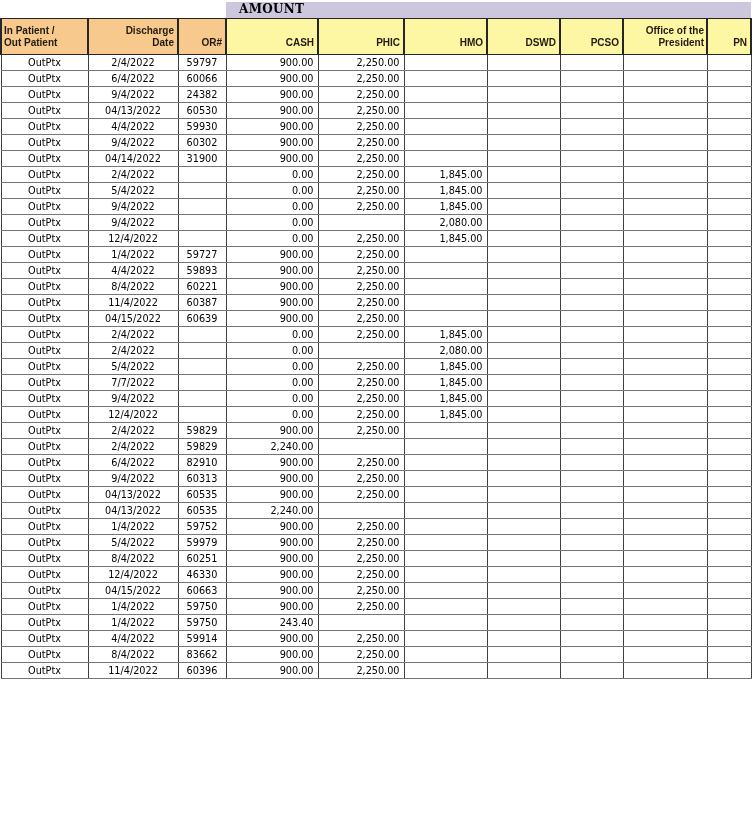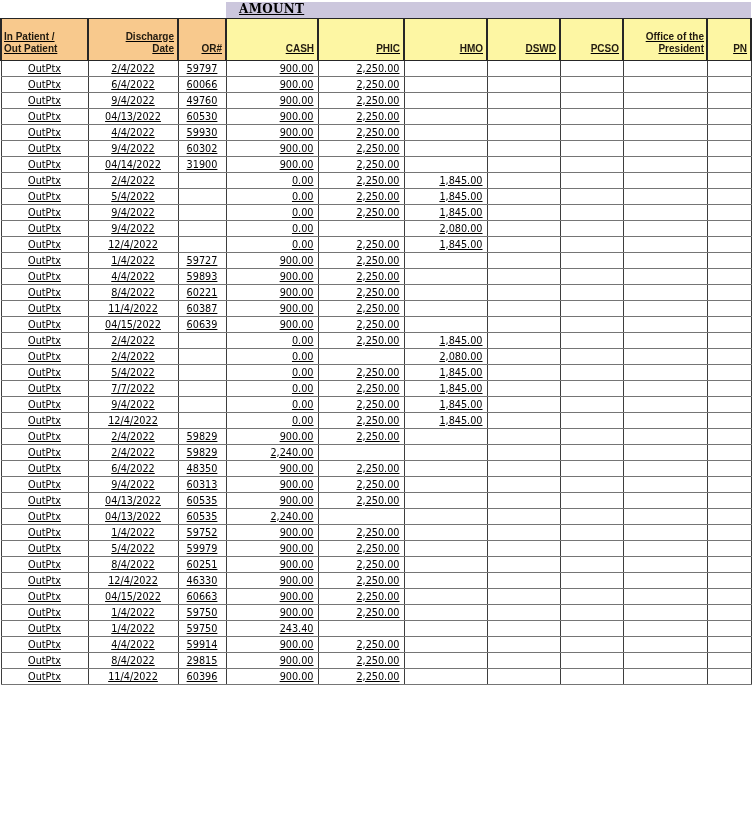--- a/index.html
+++ b/index.html
@@ -9,33 +9,33 @@
     --v-border:#3e3e3e;
     --h-border:#757575;
     --head-border:#262626;
   }
   html,body{margin:0;padding:0;}
   body{
     width:754px;height:833px;overflow:hidden;background:#ffffff;
     font-family:"DejaVu Sans",sans-serif;
   }
   .sheet{padding-top:2px;}
-  table{border-collapse:collapse;table-layout:fixed;width:750px;text-decoration:underline;}
+  table{border-collapse:collapse;table-layout:fixed;width:750px;}
 
   
   tr.banner-row{height:16px;}
   td.banner-spacer{border:none;background:#ffffff;}
   td.banner-cell{
     border:none;background:var(--banner-bg);
     font-family:"DejaVu Serif",serif;font-weight:700;font-size:12px;
     color:#000;vertical-align:middle;padding:0 0 1px 13px;letter-spacing:.3px;
   }
 
   
-  tr.header-row{height:42px;}
+  tr.header-row{height:36px;}
   th.hcell{
     border-left:2px solid var(--head-border);
     border-right:2px solid var(--head-border);
     border-top:1px solid var(--head-border);
     border-bottom:1px solid var(--head-border);
     vertical-align:bottom;padding:2px 3px 5px;
     font-family:"Liberation Sans",sans-serif;font-weight:700;
     font-size:10px;line-height:1.2;color:#221b10;
     white-space:pre-line;overflow:hidden;text-align:right;
   }
@@ -120,21 +120,21 @@
           <td class="dcell c-phic">2,250.00</td>
           <td class="dcell c-hmo"></td>
           <td class="dcell c-dswd"></td>
           <td class="dcell c-pcso"></td>
           <td class="dcell c-office_of_president"></td>
           <td class="dcell c-pn"></td>
         </tr>
         <tr>
           <td class="dcell c-patient_type">OutPtx</td>
           <td class="dcell c-discharge_date">9/4/2022</td>
-          <td class="dcell c-or_number">49760</td>
+          <td class="dcell c-or_number">24382</td>
           <td class="dcell c-cash">900.00</td>
           <td class="dcell c-phic">2,250.00</td>
           <td class="dcell c-hmo"></td>
           <td class="dcell c-dswd"></td>
           <td class="dcell c-pcso"></td>
           <td class="dcell c-office_of_president"></td>
           <td class="dcell c-pn"></td>
         </tr>
         <tr>
           <td class="dcell c-patient_type">OutPtx</td>
@@ -396,21 +396,21 @@
           <td class="dcell c-phic"></td>
           <td class="dcell c-hmo"></td>
           <td class="dcell c-dswd"></td>
           <td class="dcell c-pcso"></td>
           <td class="dcell c-office_of_president"></td>
           <td class="dcell c-pn"></td>
         </tr>
         <tr>
           <td class="dcell c-patient_type">OutPtx</td>
           <td class="dcell c-discharge_date">6/4/2022</td>
-          <td class="dcell c-or_number">48350</td>
+          <td class="dcell c-or_number">82910</td>
           <td class="dcell c-cash">900.00</td>
           <td class="dcell c-phic">2,250.00</td>
           <td class="dcell c-hmo"></td>
           <td class="dcell c-dswd"></td>
           <td class="dcell c-pcso"></td>
           <td class="dcell c-office_of_president"></td>
           <td class="dcell c-pn"></td>
         </tr>
         <tr>
           <td class="dcell c-patient_type">OutPtx</td>
@@ -540,21 +540,21 @@
           <td class="dcell c-phic">2,250.00</td>
           <td class="dcell c-hmo"></td>
           <td class="dcell c-dswd"></td>
           <td class="dcell c-pcso"></td>
           <td class="dcell c-office_of_president"></td>
           <td class="dcell c-pn"></td>
         </tr>
         <tr>
           <td class="dcell c-patient_type">OutPtx</td>
           <td class="dcell c-discharge_date">8/4/2022</td>
-          <td class="dcell c-or_number">29815</td>
+          <td class="dcell c-or_number">83662</td>
           <td class="dcell c-cash">900.00</td>
           <td class="dcell c-phic">2,250.00</td>
           <td class="dcell c-hmo"></td>
           <td class="dcell c-dswd"></td>
           <td class="dcell c-pcso"></td>
           <td class="dcell c-office_of_president"></td>
           <td class="dcell c-pn"></td>
         </tr>
         <tr>
           <td class="dcell c-patient_type">OutPtx</td>

